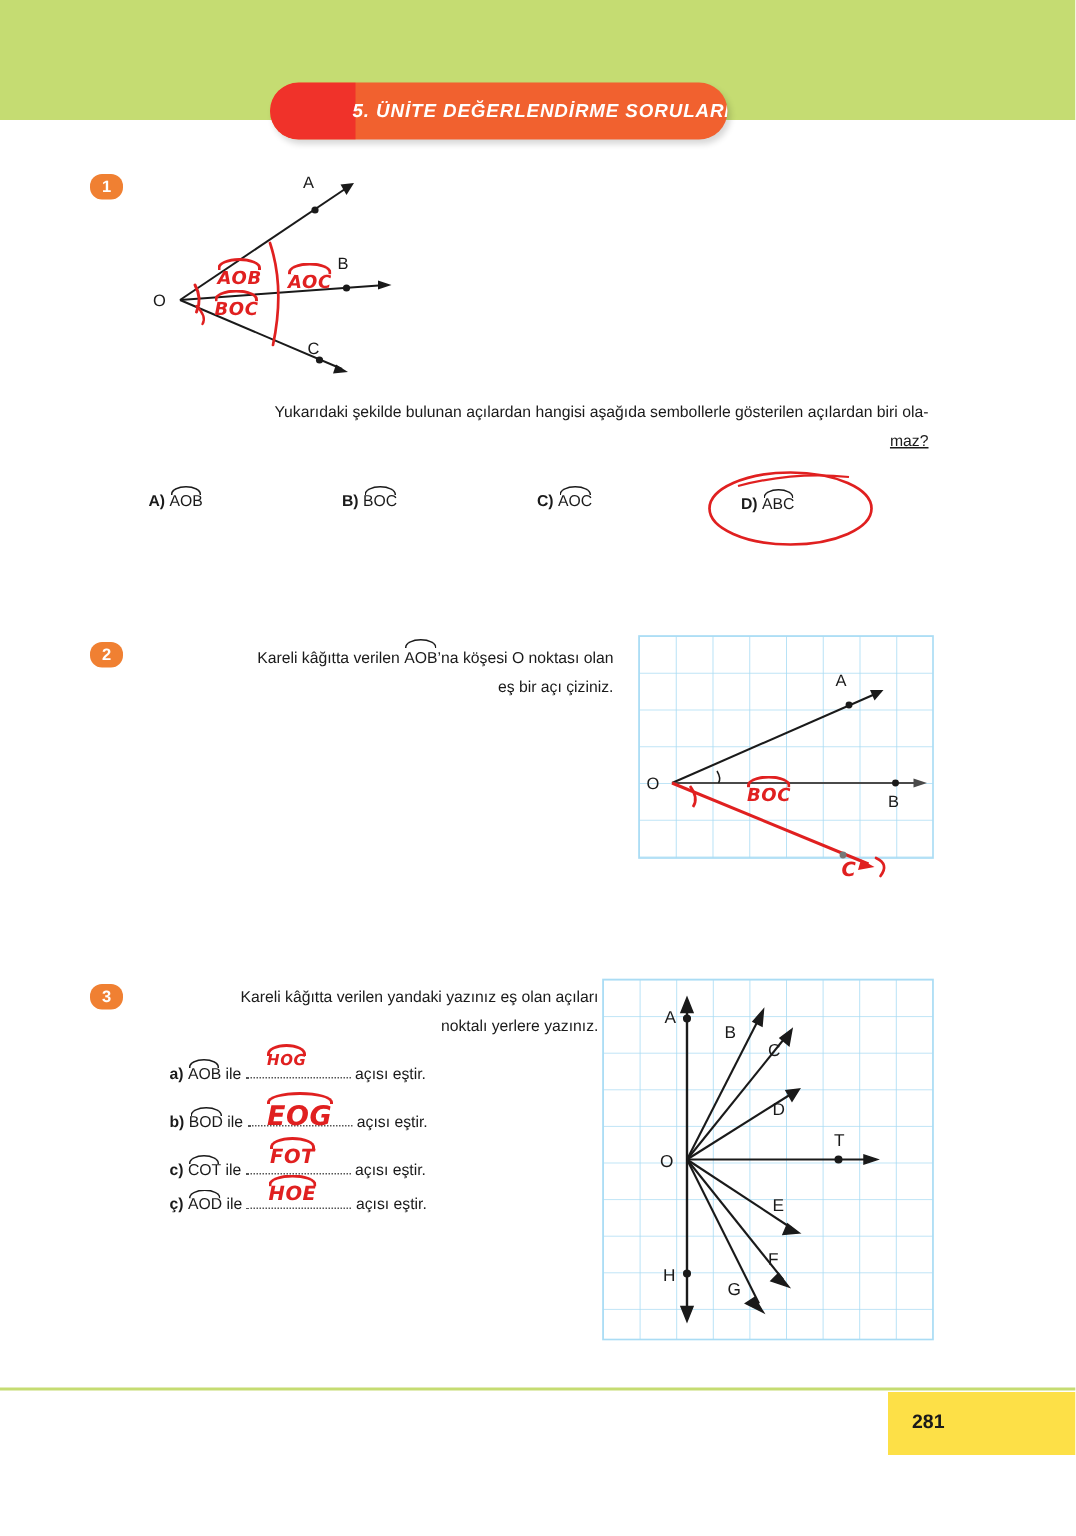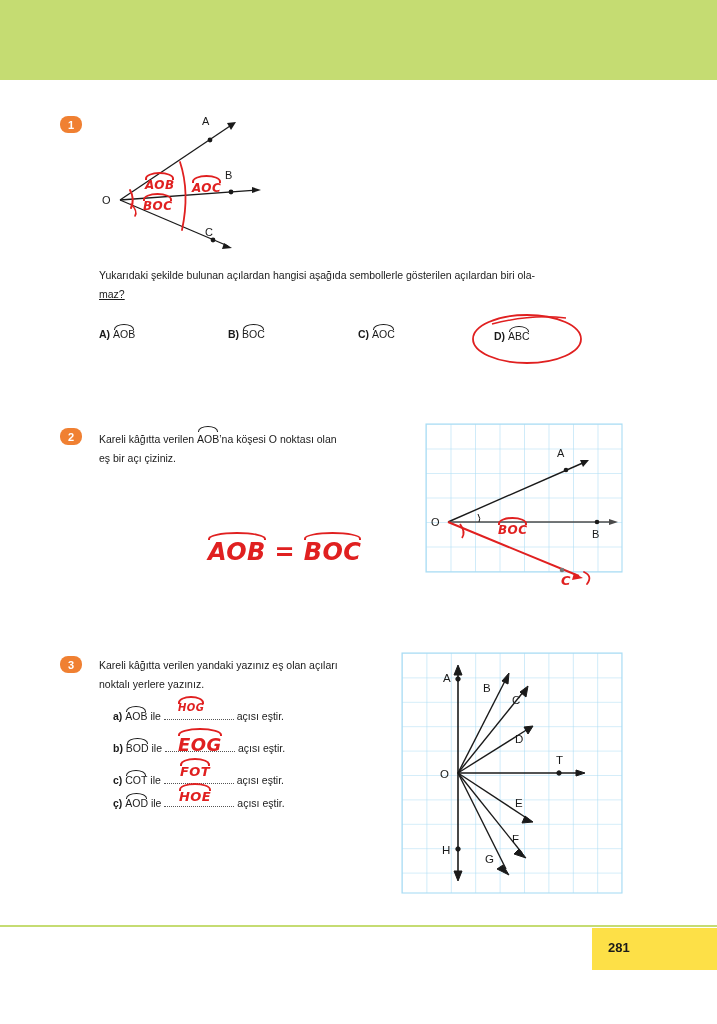--- a/index.html
+++ b/index.html
@@ -88,20 +88,21 @@
     font-weight: bold;
     display: flex;
     align-items: center;
     justify-content: center;
   }
   .qtext {
     position: absolute;
     font-size: 10.5px;
     line-height: 19px;
     color: #1a1a1a;
+    text-align: right;
   }
   .opt {
     position: absolute;
     font-size: 10.5px;
   }
   .opt b { font-weight: bold; }
   .ang { position: relative; display: inline-block; padding-top: 2px; }
   .ang::before {
     content: "";
     position: absolute;
@@ -138,20 +139,24 @@
     border-bottom: 1px dotted #555;
     display: inline-block;
   }
 </style>
 </head>
 <body>
 
 <div class="page">
 
   <div class="header-band"></div>
+  <div class="banner">
+    <div class="banner-cap"></div>
+    <div class="banner-title">5. ÜNİTE DEĞERLENDİRME SORULARI</div>
+  </div>
 
   <div class="qnum" style="left:60px; top:116px;">1</div>
 
   <div class="fig" style="left:100px; top:112px;">
     <svg width="185" height="150" viewBox="0 0 185 150">
 
       <line x1="20" y1="88" x2="133" y2="12" stroke="#1a1a1a" stroke-width="1.3"></line>
       <polygon points="136,10 127,11 131,18" fill="#1a1a1a"></polygon>
       <circle cx="110" cy="28" r="2.4" fill="#1a1a1a"></circle>
       <text x="102" y="13" font-family="Liberation Sans, sans-serif" font-size="11" fill="#1a1a1a">A</text>
@@ -248,25 +253,20 @@
 
       <path d="M34,100 Q40,108 36,114" stroke="#e02020" stroke-width="1.8" fill="none"></path>
       <path d="M158,148 q9,4 3,12" stroke="#e02020" stroke-width="1.8" fill="none" stroke-linecap="round"></path>
     </svg>
   </div>
   <div class="hand" style="left:498px; top:523px; font-size:12px;">
     <span class="hand-ang">BOC</span>
   </div>
   <div class="hand" style="left:561px; top:573px; font-size:13px;">C</div>
 
-  <div class="hand" style="left:208px; top:538px; font-size:24px;">
-    <span class="hand-ang">AOB</span>
-    <span>=</span>
-    <span class="hand-ang">BOC</span>
-  </div>
 
   <div class="qnum" style="left:60px; top:656px;">3</div>
 
   <div class="qtext" style="left:99px; top:656px; width:300px;">
     <span>Kareli kâğıtta verilen yandaki yazınız eş olan açıları</span><br>
     <span>noktalı yerlere yazınız.</span>
   </div>
 
   <div class="opt" style="left:113px; top:708px;">
     <b>a)</b>

